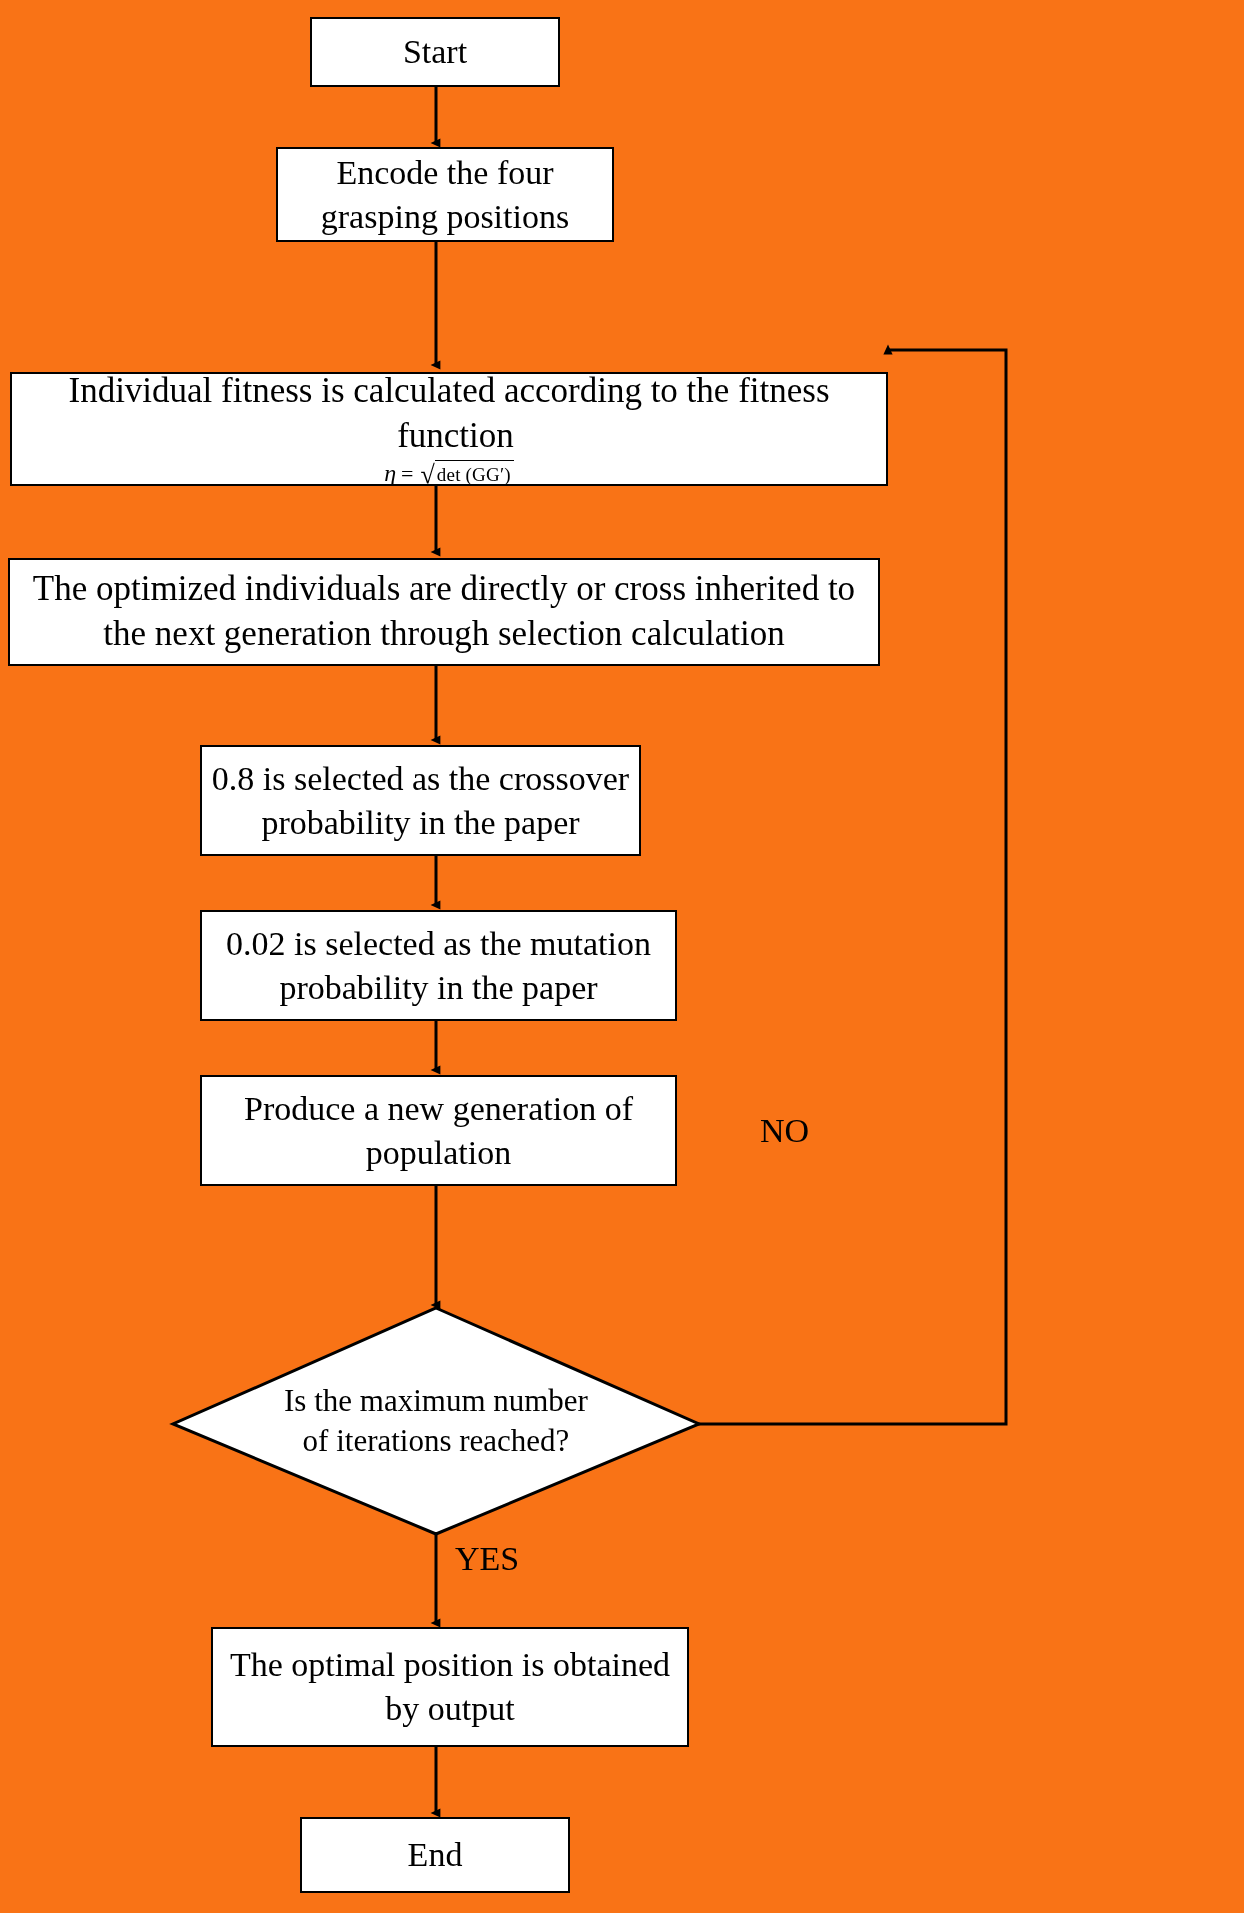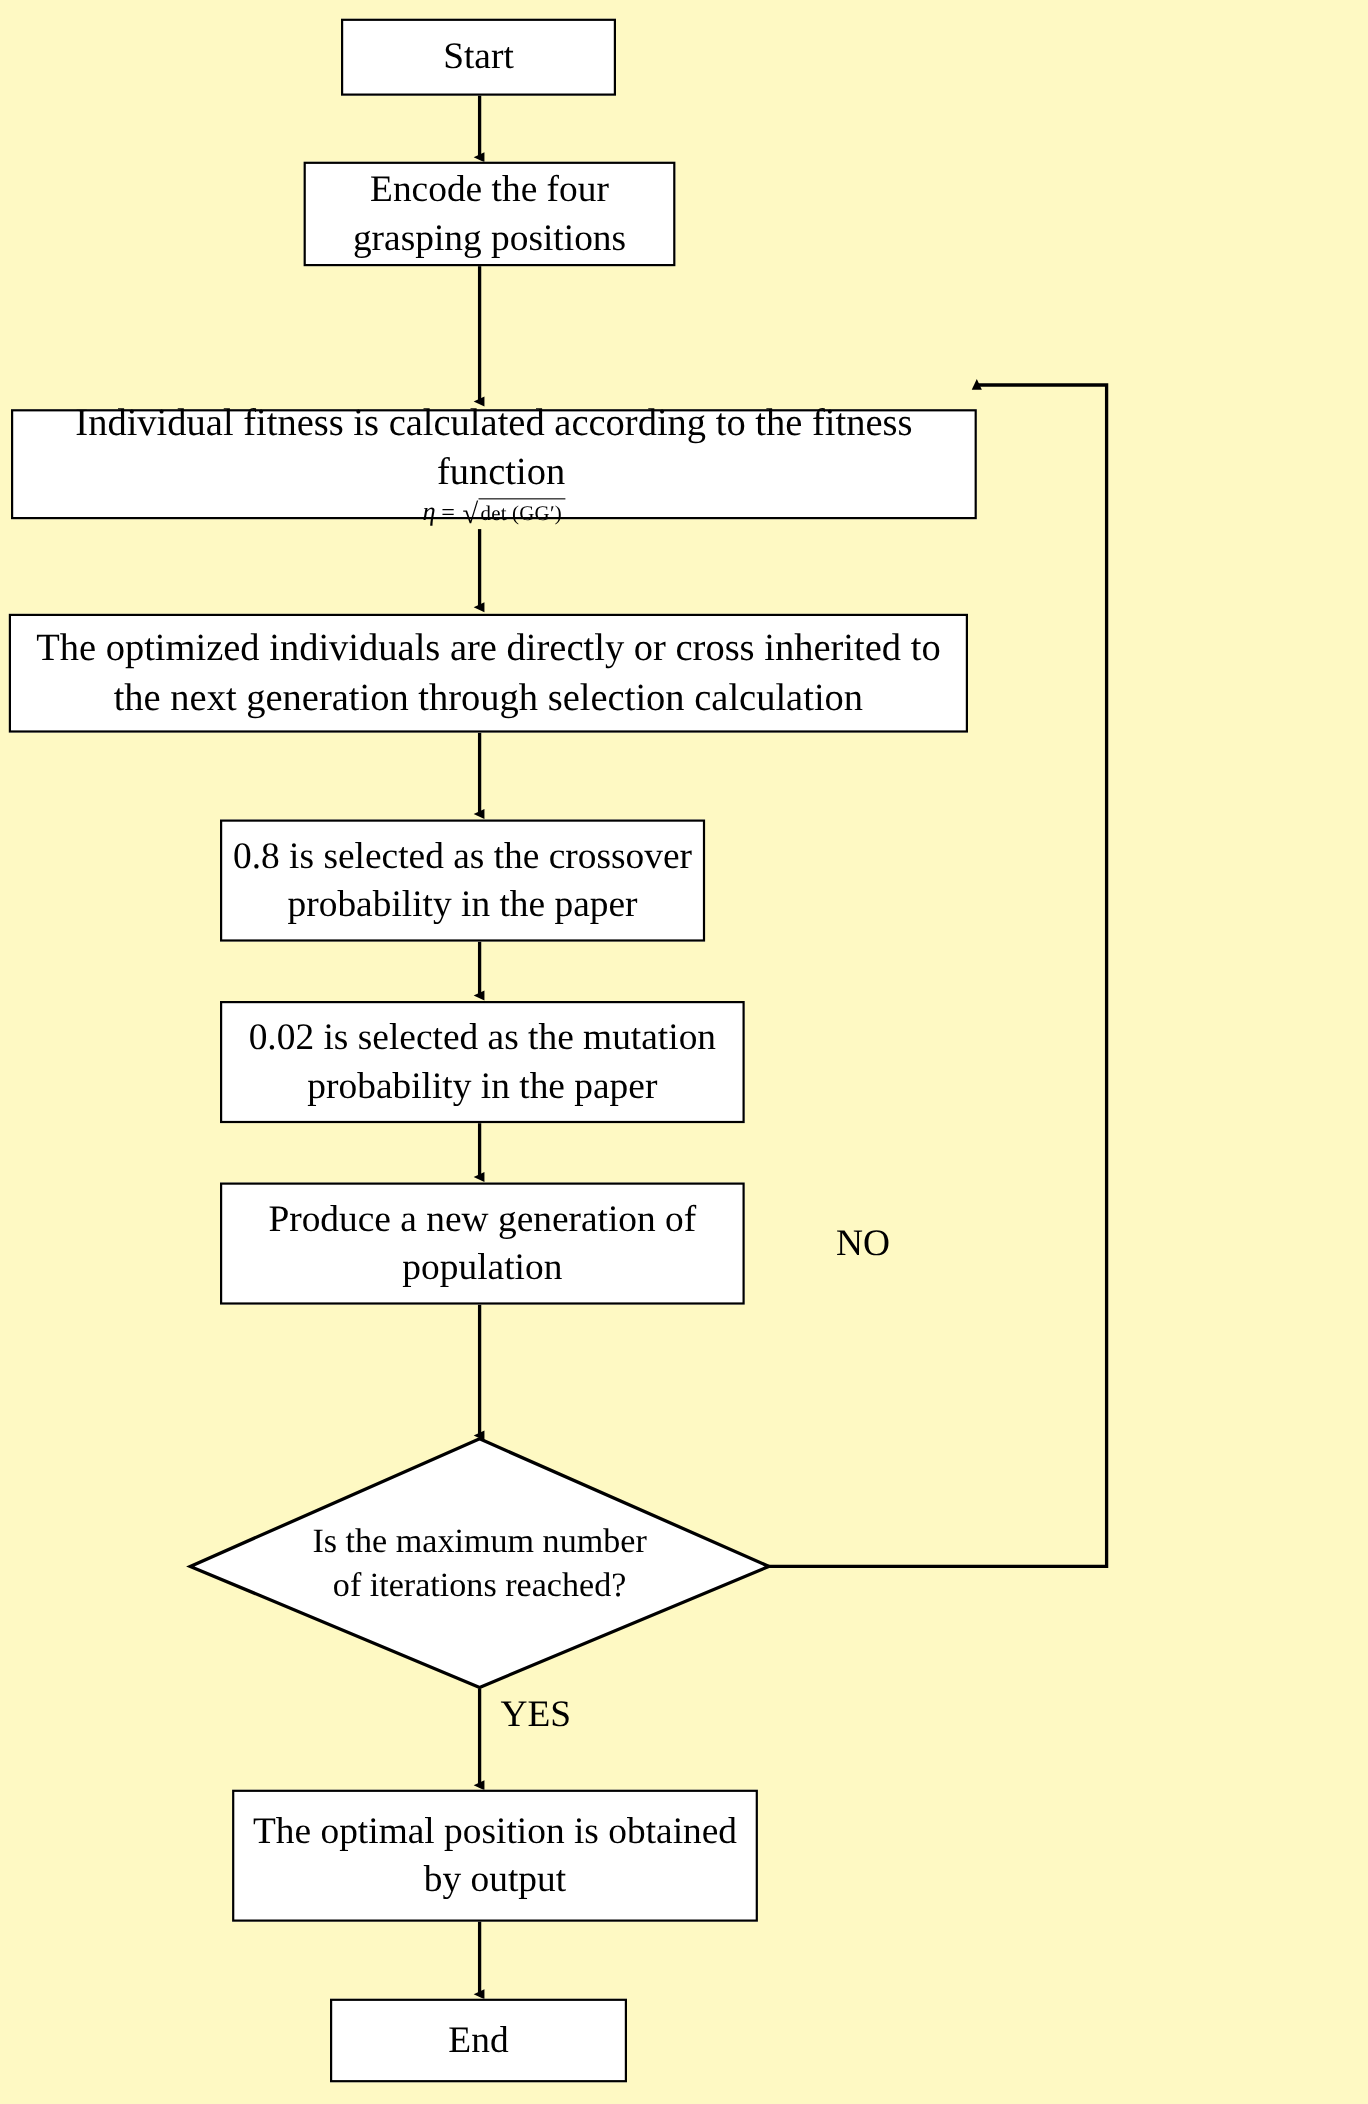--- a/index.html
+++ b/index.html
@@ -5,21 +5,21 @@
 <style>
   html, body {
     margin: 0;
     padding: 0;
     background: #ffffff;
   }
   #canvas {
     position: relative;
     width: 1244px;
     height: 1913px;
-    background: #fef9c3;
+    background: #f97316;
     font-family: "Liberation Serif", "DejaVu Serif", serif;
     overflow: hidden;
     text-decoration: underline;
   }
   .node {
     position: absolute;
     box-sizing: border-box;
     border: 2px solid #000000;
     background: #ffffff;
     display: flex;
@@ -126,21 +126,21 @@
 
   <div class="node node-terminal" style="left:310px; top:17px; width:250px; height:70px;">
     <span>Start</span>
   </div>
 
   <div class="node node-process" style="left:276px; top:147px; width:338px; height:95px;">
     <span>Encode the four
 grasping positions</span>
   </div>
 
-  <div class="node node-wide" style="left:10px; top:372px; width:878px; height:100px; flex-direction:column; justify-content:center;">
+  <div class="node node-wide" style="left:10px; top:372px; width:878px; height:114px; flex-direction:column; justify-content:center;">
     <div>Individual fitness is calculated according to the fitness</div>
     <div class="line2">
       <span>function</span>
       <span class="formula">
         <span class="eta">η</span><span class="eq">=</span><span class="radical"><span class="surd">√</span><span class="rad-body">det (GG′)</span></span>
       </span>
     </div>
   </div>
 
   <div class="node node-wide" style="left:8px; top:558px; width:872px; height:108px;">

